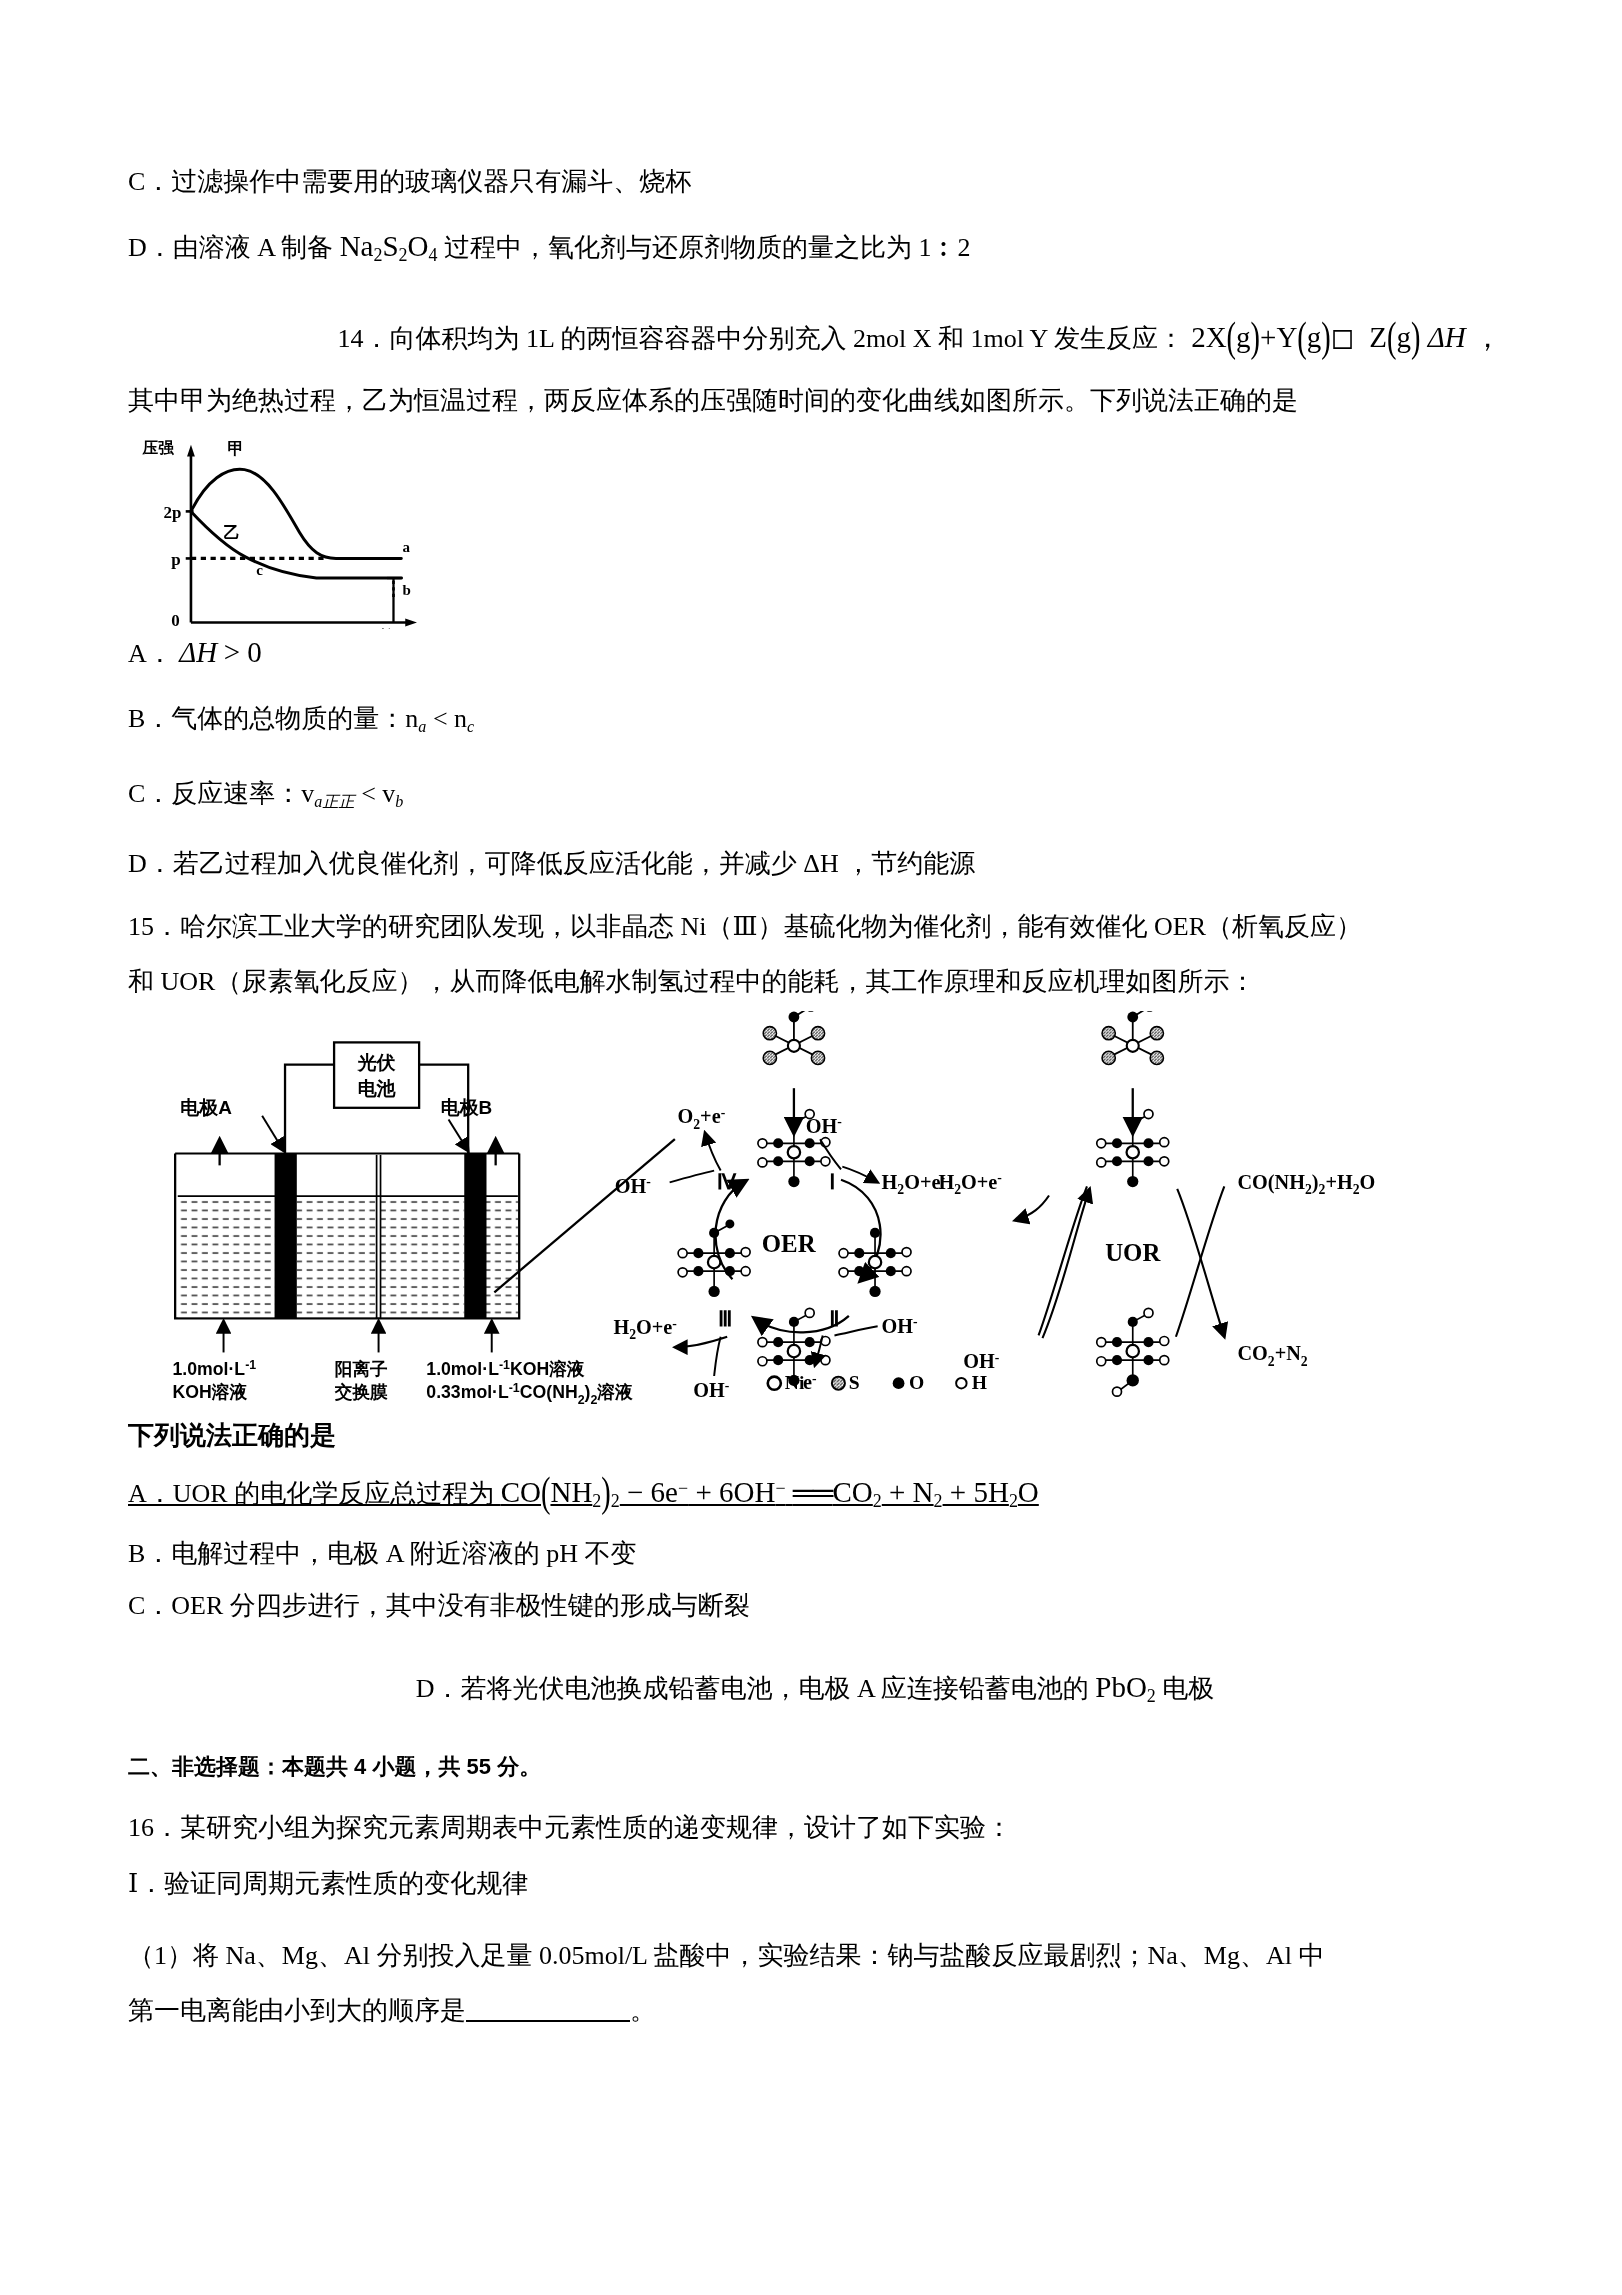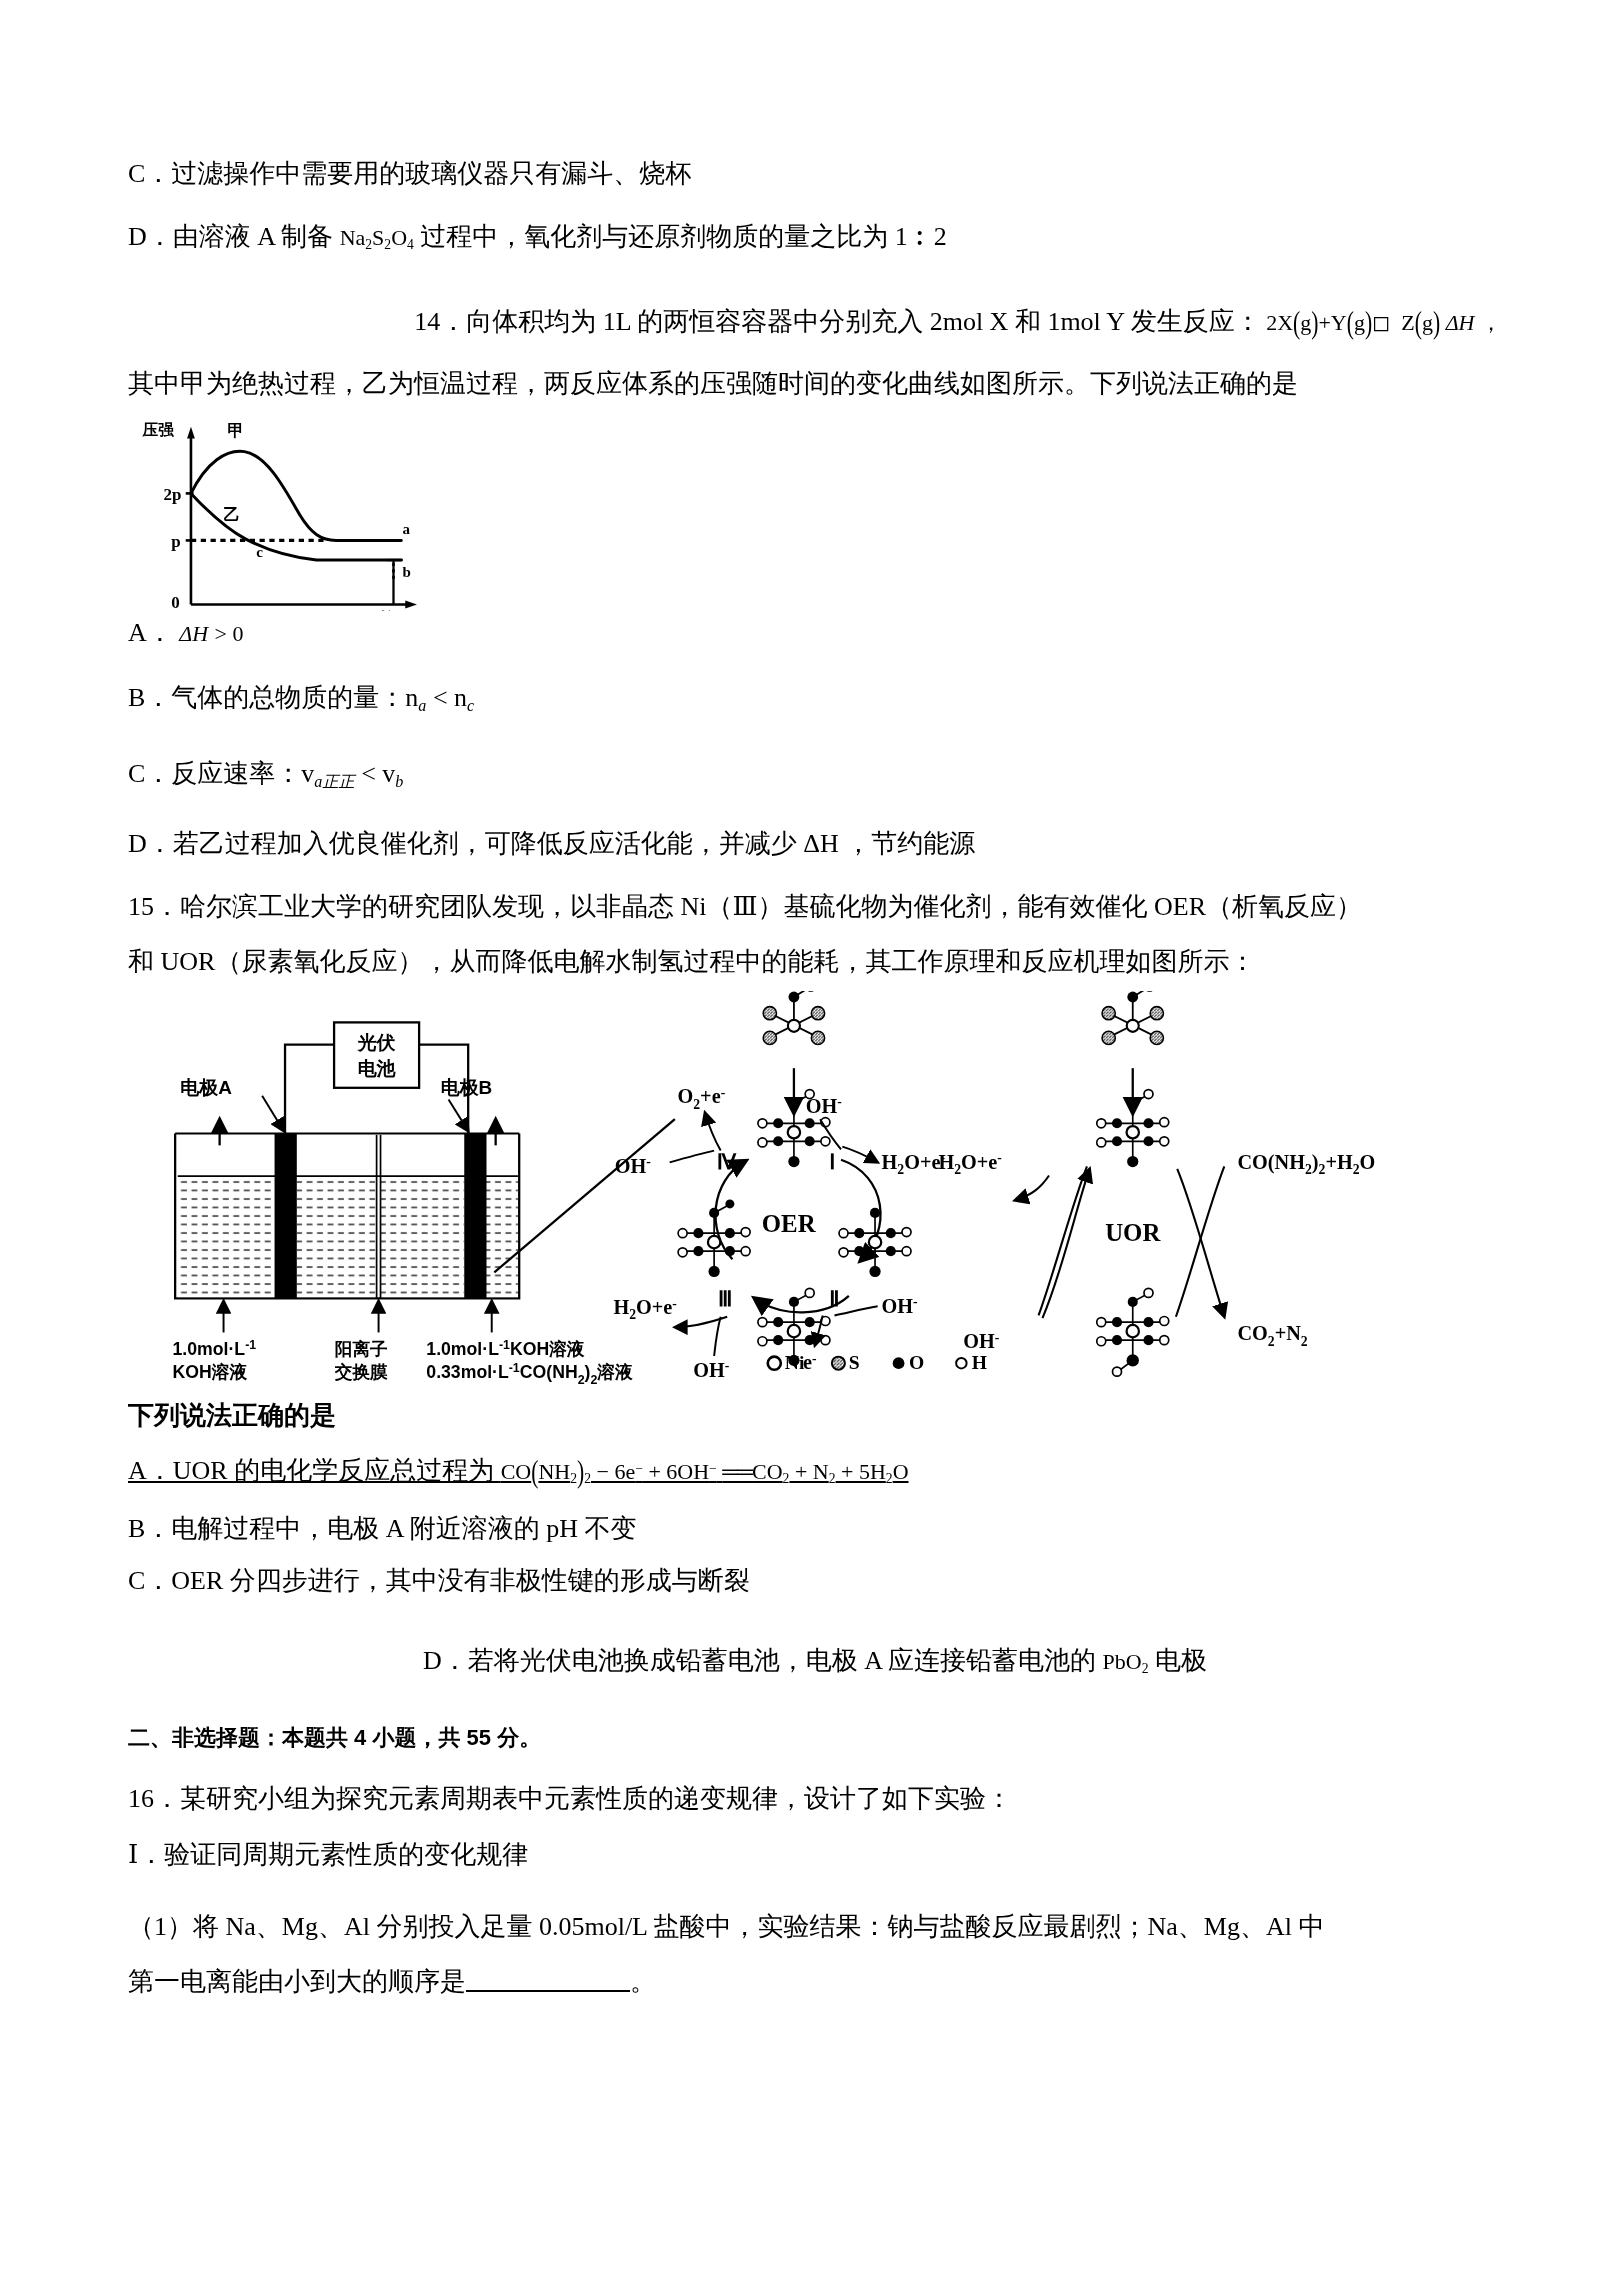--- a/index.html
+++ b/index.html
@@ -10,21 +10,21 @@
   body {
     width: 1623px;
     height: 2295px;
     font-family: "Liberation Serif", "DejaVu Serif", serif;
     color: #000000;
     position: relative;
     overflow: hidden;
   }
   .page {
     position: absolute;
-    left: 0; top: 4px;
+    left: 0; top: 12px;
     width: 1623px;
     height: 2054px;
     padding: 0;
   }
   .content {
     position: absolute;
     left: 128px;
     top: 157px;
     width: 1374px;
   }
@@ -36,21 +36,21 @@
   .para {
     font-size: 26px;
     line-height: 1.52;
     margin-bottom: 19.6px;
   }
 
   sub { font-size: 0.62em; vertical-align: -0.28em; }
   sup { font-size: 0.62em; vertical-align: 0.45em; }
 
   .mi { font-style: italic; font-family: "Liberation Serif", serif; }
-  .mathbig { font-size: 22px; }
+  .mathbig { font-size: 29px; }
   .paren-big {
     display: inline-block;
     transform: scaleY(1.45);
     transform-origin: center;
     font-size: 0.98em;
   }
   .eqsym { letter-spacing: -0.7px; }
 
   .sectionhead {
     font-family: "Liberation Sans", sans-serif;

